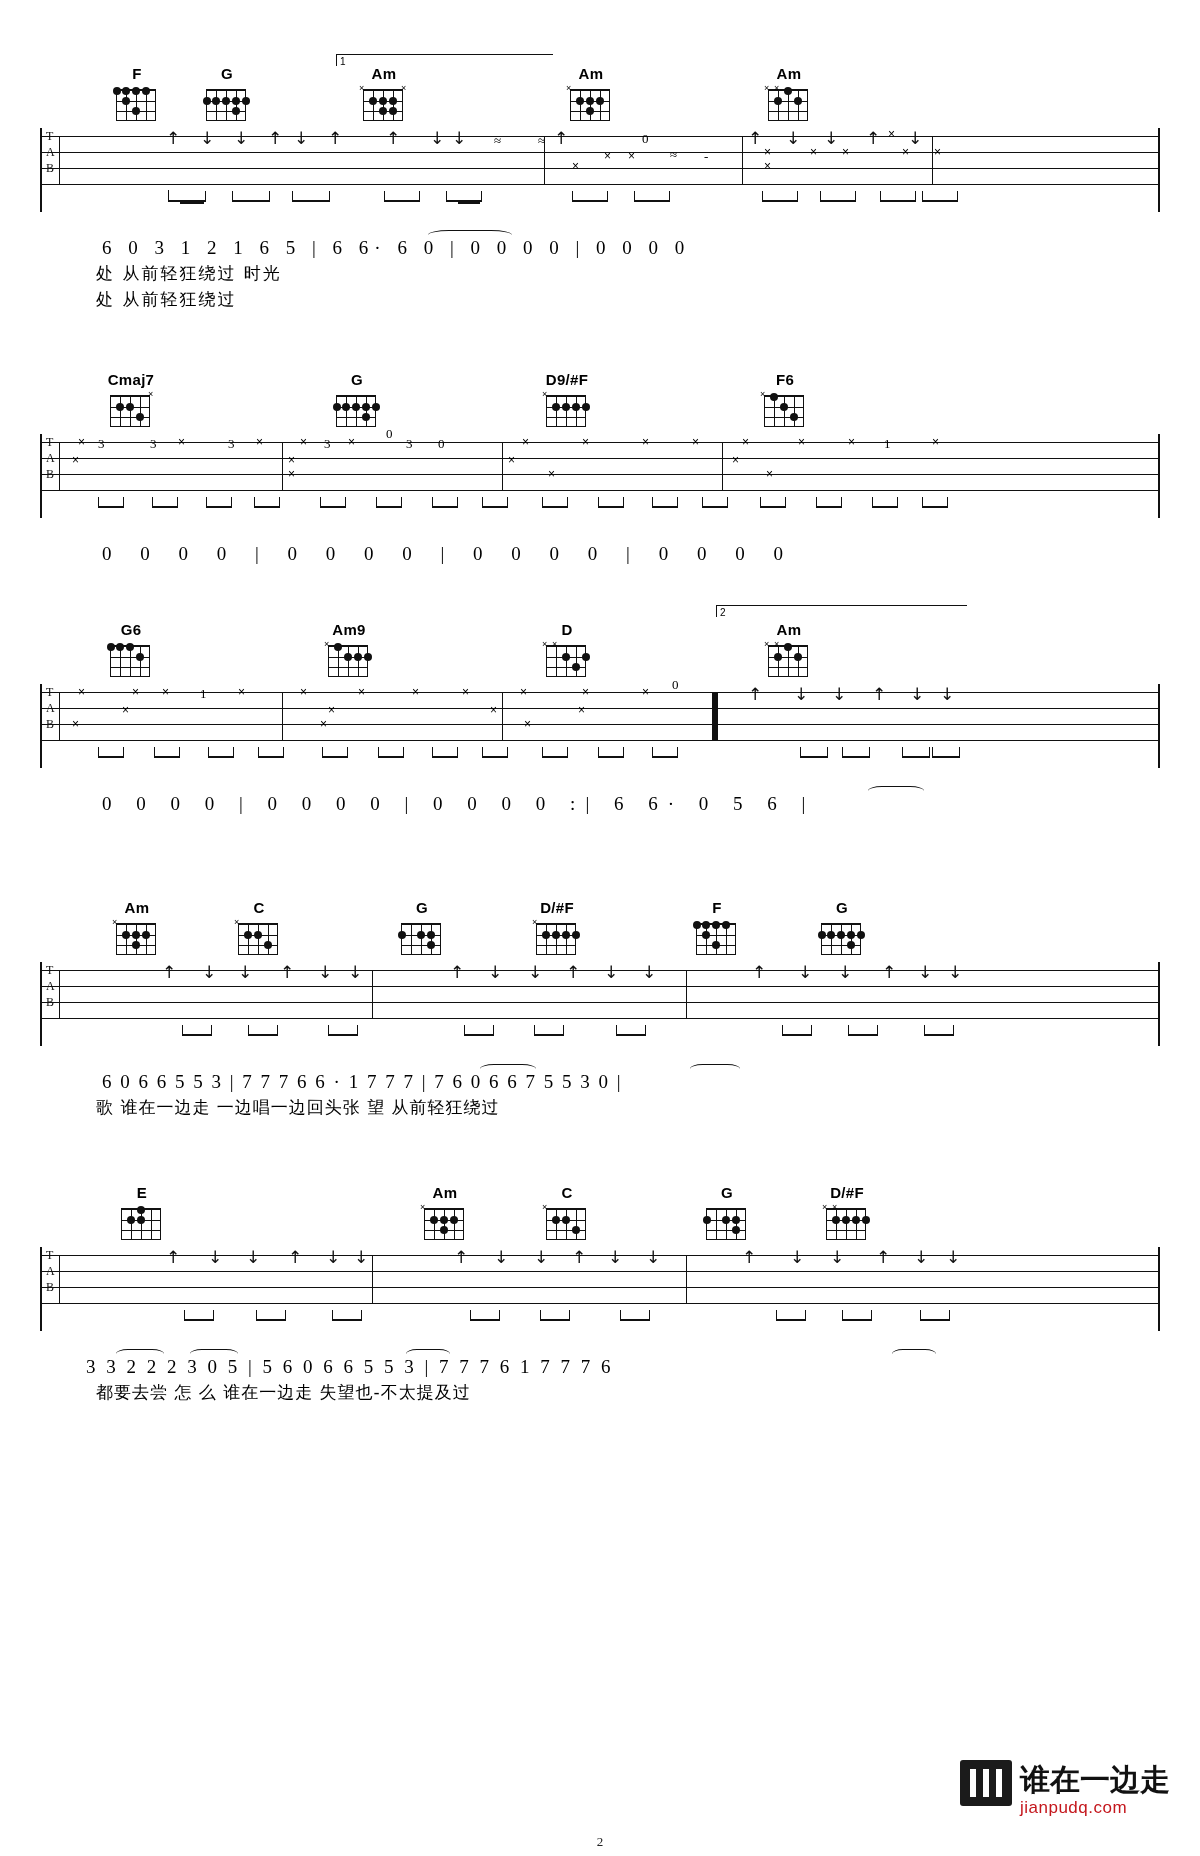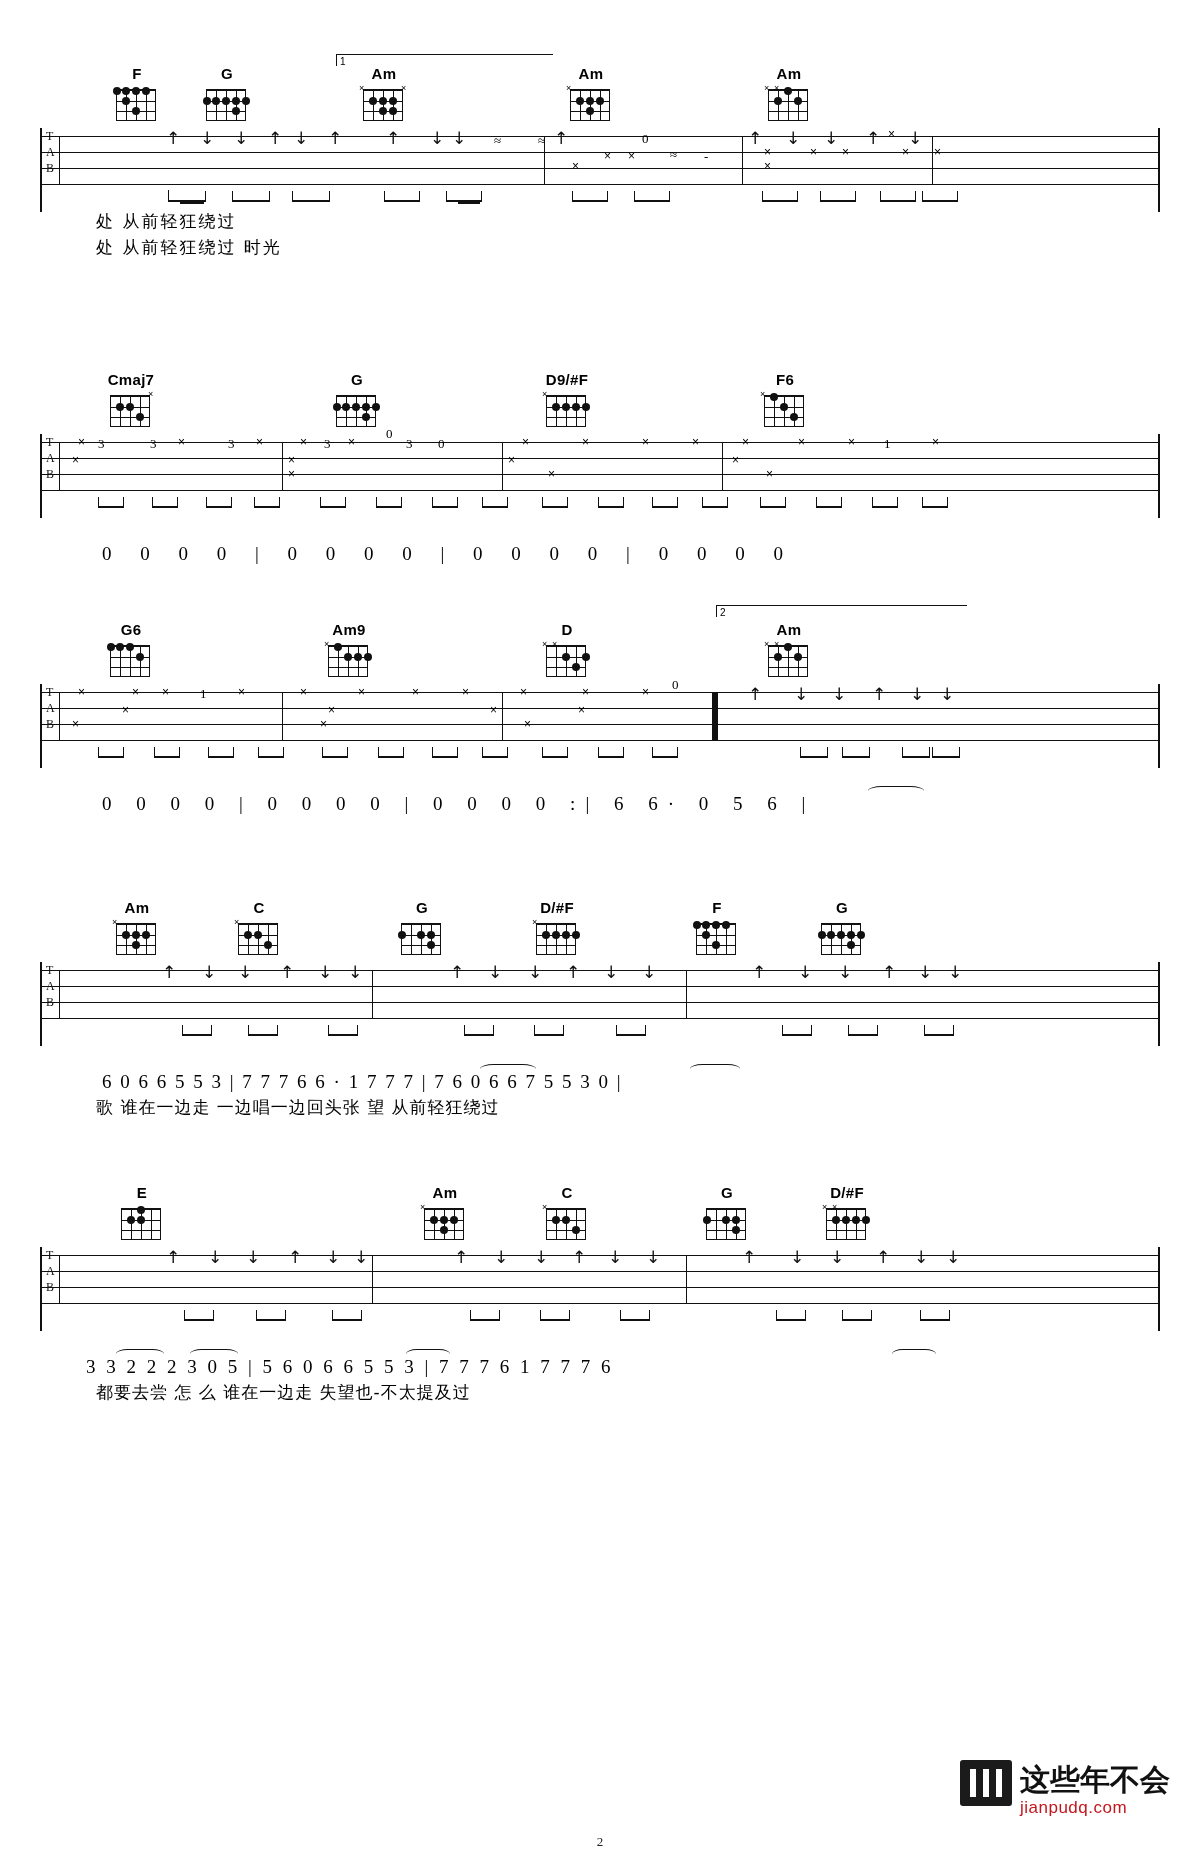--- a/index.html
+++ b/index.html
@@ -212,25 +212,29 @@
       <div class="beam" style="left:404px;top:63px;width:34px"></div>
       <div class="beam2" style="left:416px;top:70px;width:22px"></div>
       <div class="beam" style="left:530px;top:63px;width:34px"></div>
       <div class="beam" style="left:592px;top:63px;width:34px"></div>
       <div class="beam" style="left:720px;top:63px;width:34px"></div>
       <div class="beam" style="left:778px;top:63px;width:34px"></div>
       <div class="beam" style="left:838px;top:63px;width:34px"></div>
       <div class="beam" style="left:880px;top:63px;width:34px"></div>
     </div>
 
+    <div class="mel" style="margin-top:26px;height:26px;">
+      <span class="n" style="left:62px;letter-spacing:6px;">6 0 3 1 2 1 6 5 | 6 6· 6 0 | 0 0 0 0 | 0 0 0 0</span>
+      <div class="tie" style="left:388px;top:-8px;width:84px;"></div>
+    </div>
+    <div class="lyr">
+      <span style="left:56px;letter-spacing:2px;">处   从前轻狂绕过   时光</span>
+    </div>
     <div class="lyr">
       <span style="left:56px;letter-spacing:2px;">处   从前轻狂绕过</span>
-    </div>
-    <div class="lyr">
-      <span style="left:56px;letter-spacing:2px;">处   从前轻狂绕过   时光</span>
     </div>
   </div>
 
   <div class="system" style="top:372px;">
     <div class="chordrow">
       <div class="chord" style="left:92px;">
         <div class="nm">Cmaj7</div>
         <div class="diag">
           <div class="grid">
             <i class="vs" style="left:9px"></i>
@@ -805,18 +809,18 @@
       <span style="left:56px;letter-spacing:1px;">都要去尝    怎 么    谁在一边走  失望也-不太提及过</span>
     </div>
   </div>
 
   <div class="logo">
     <div class="bars">
       <i style="left:10px"></i>
         <i style="left:23px"></i>
         <i style="left:36px"></i>
     </div>
-    <div class="t1">这些年不会</div>
+    <div class="t1">谁在一边走</div>
     <div class="t2">jianpudq.com</div>
   </div>
 
   <div class="pagenum">2</div>
 </div>
 
 </body></html>

